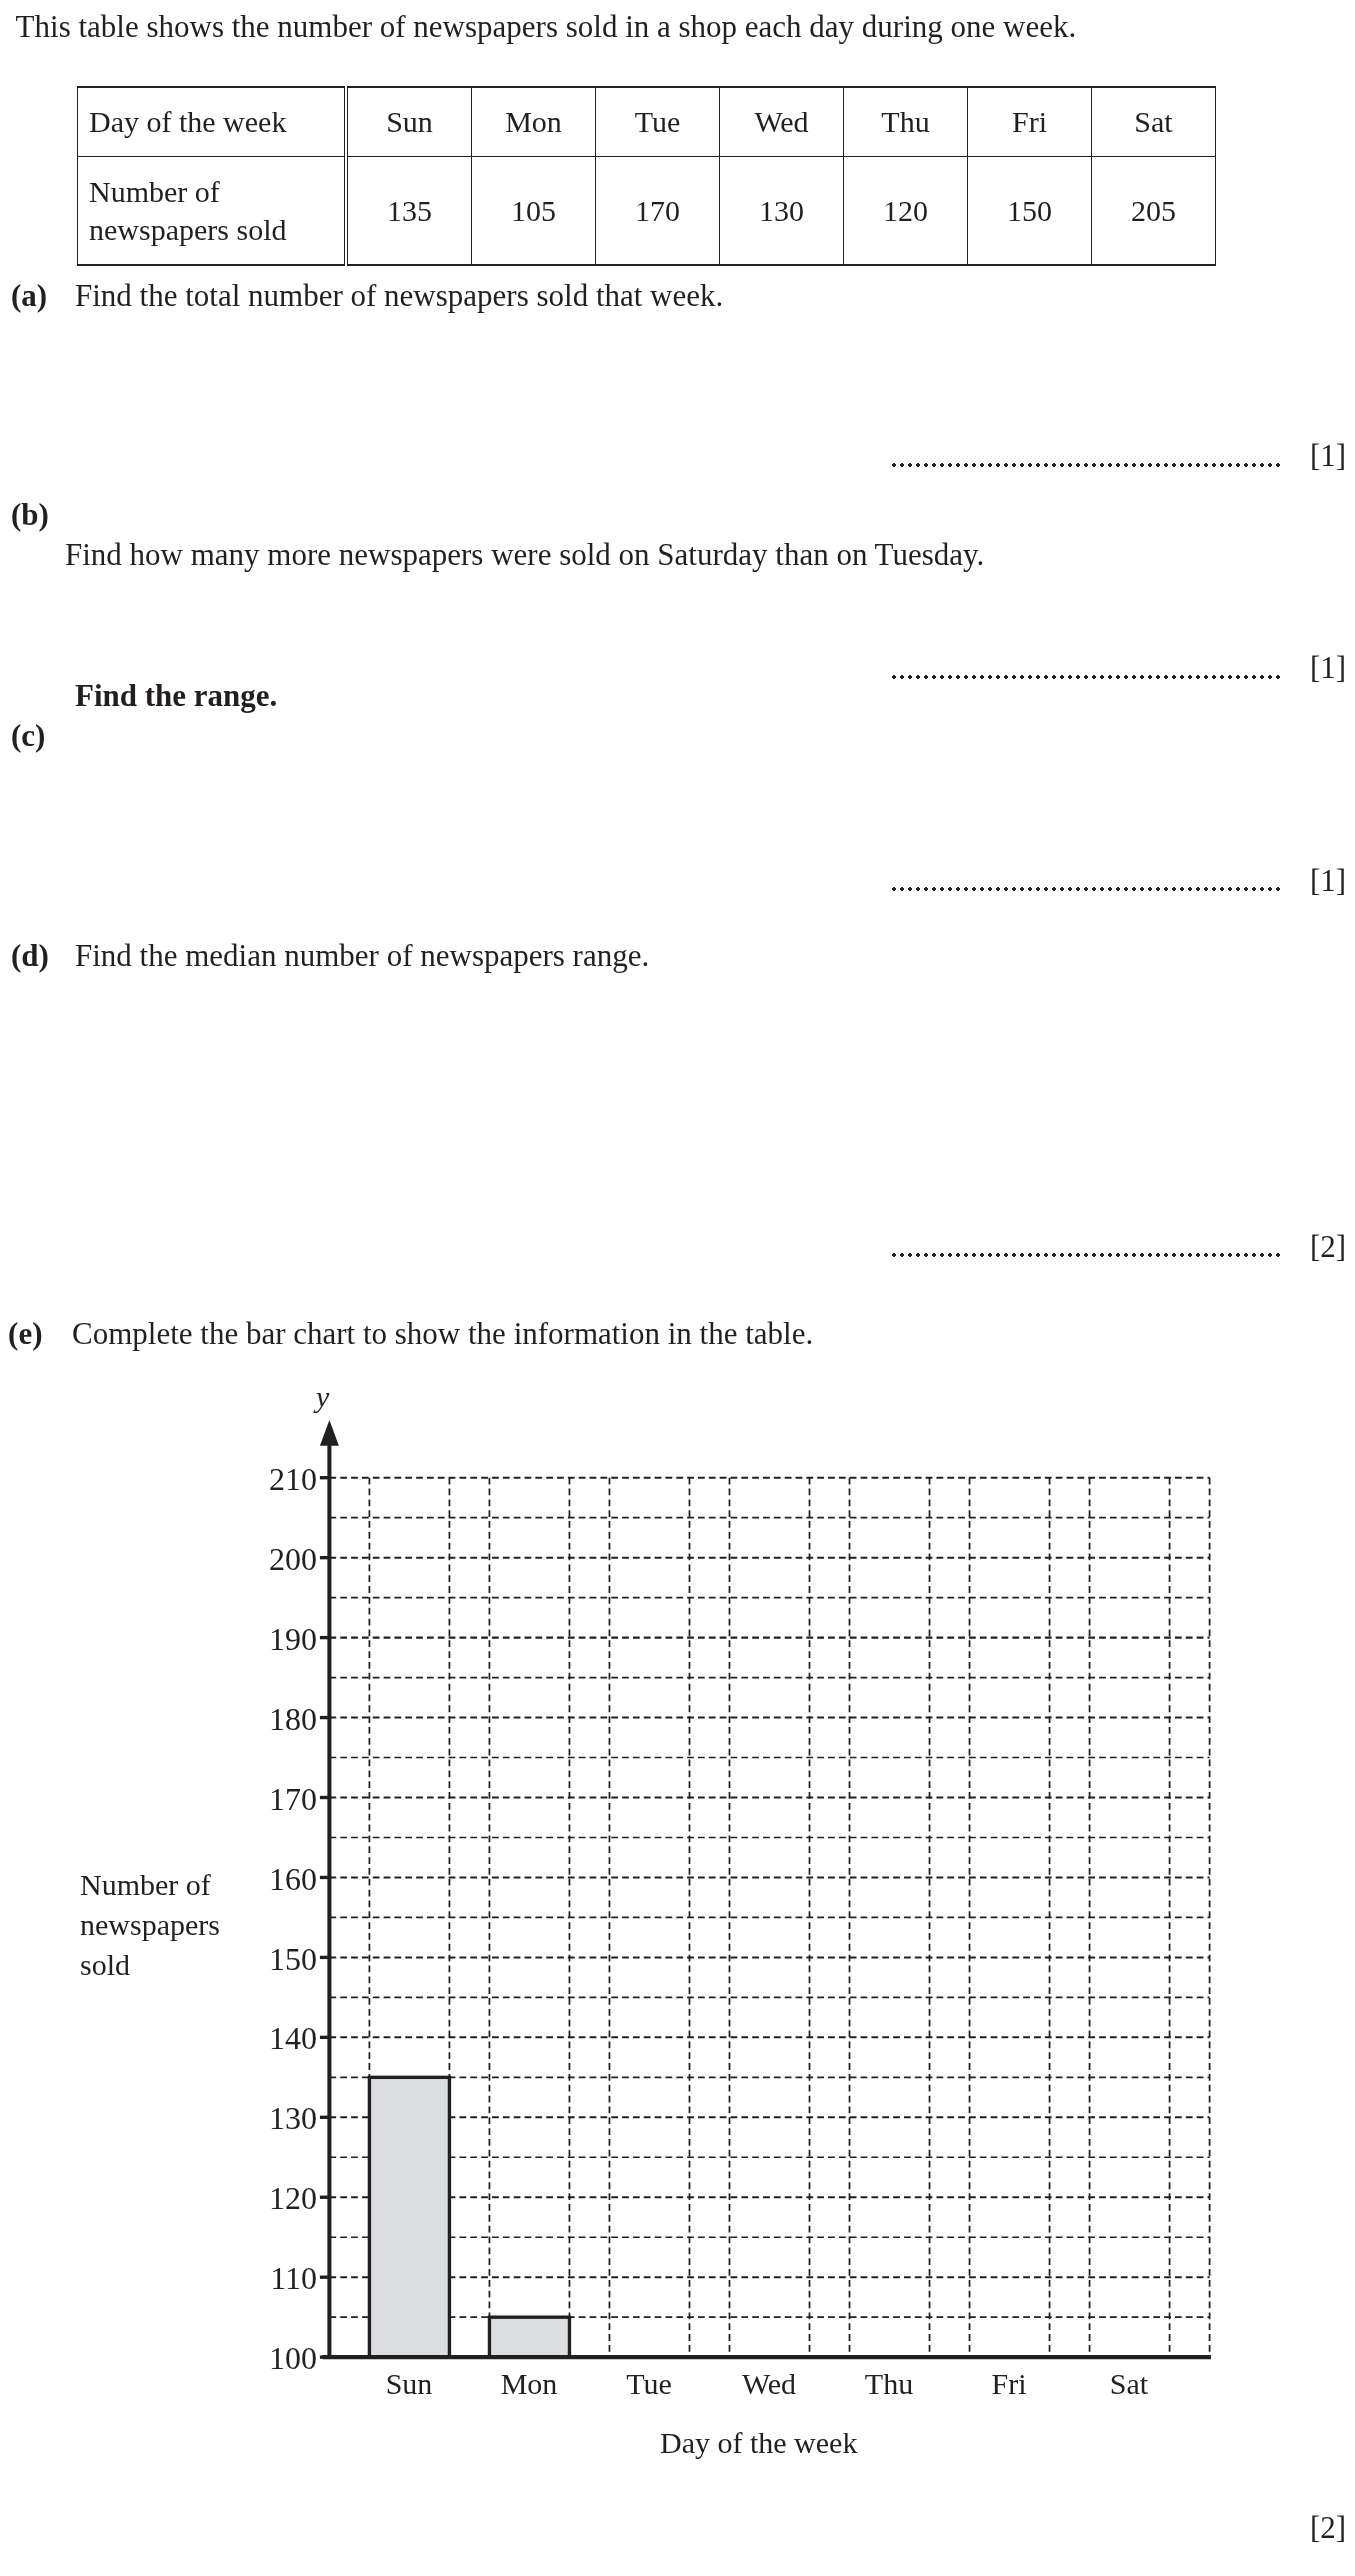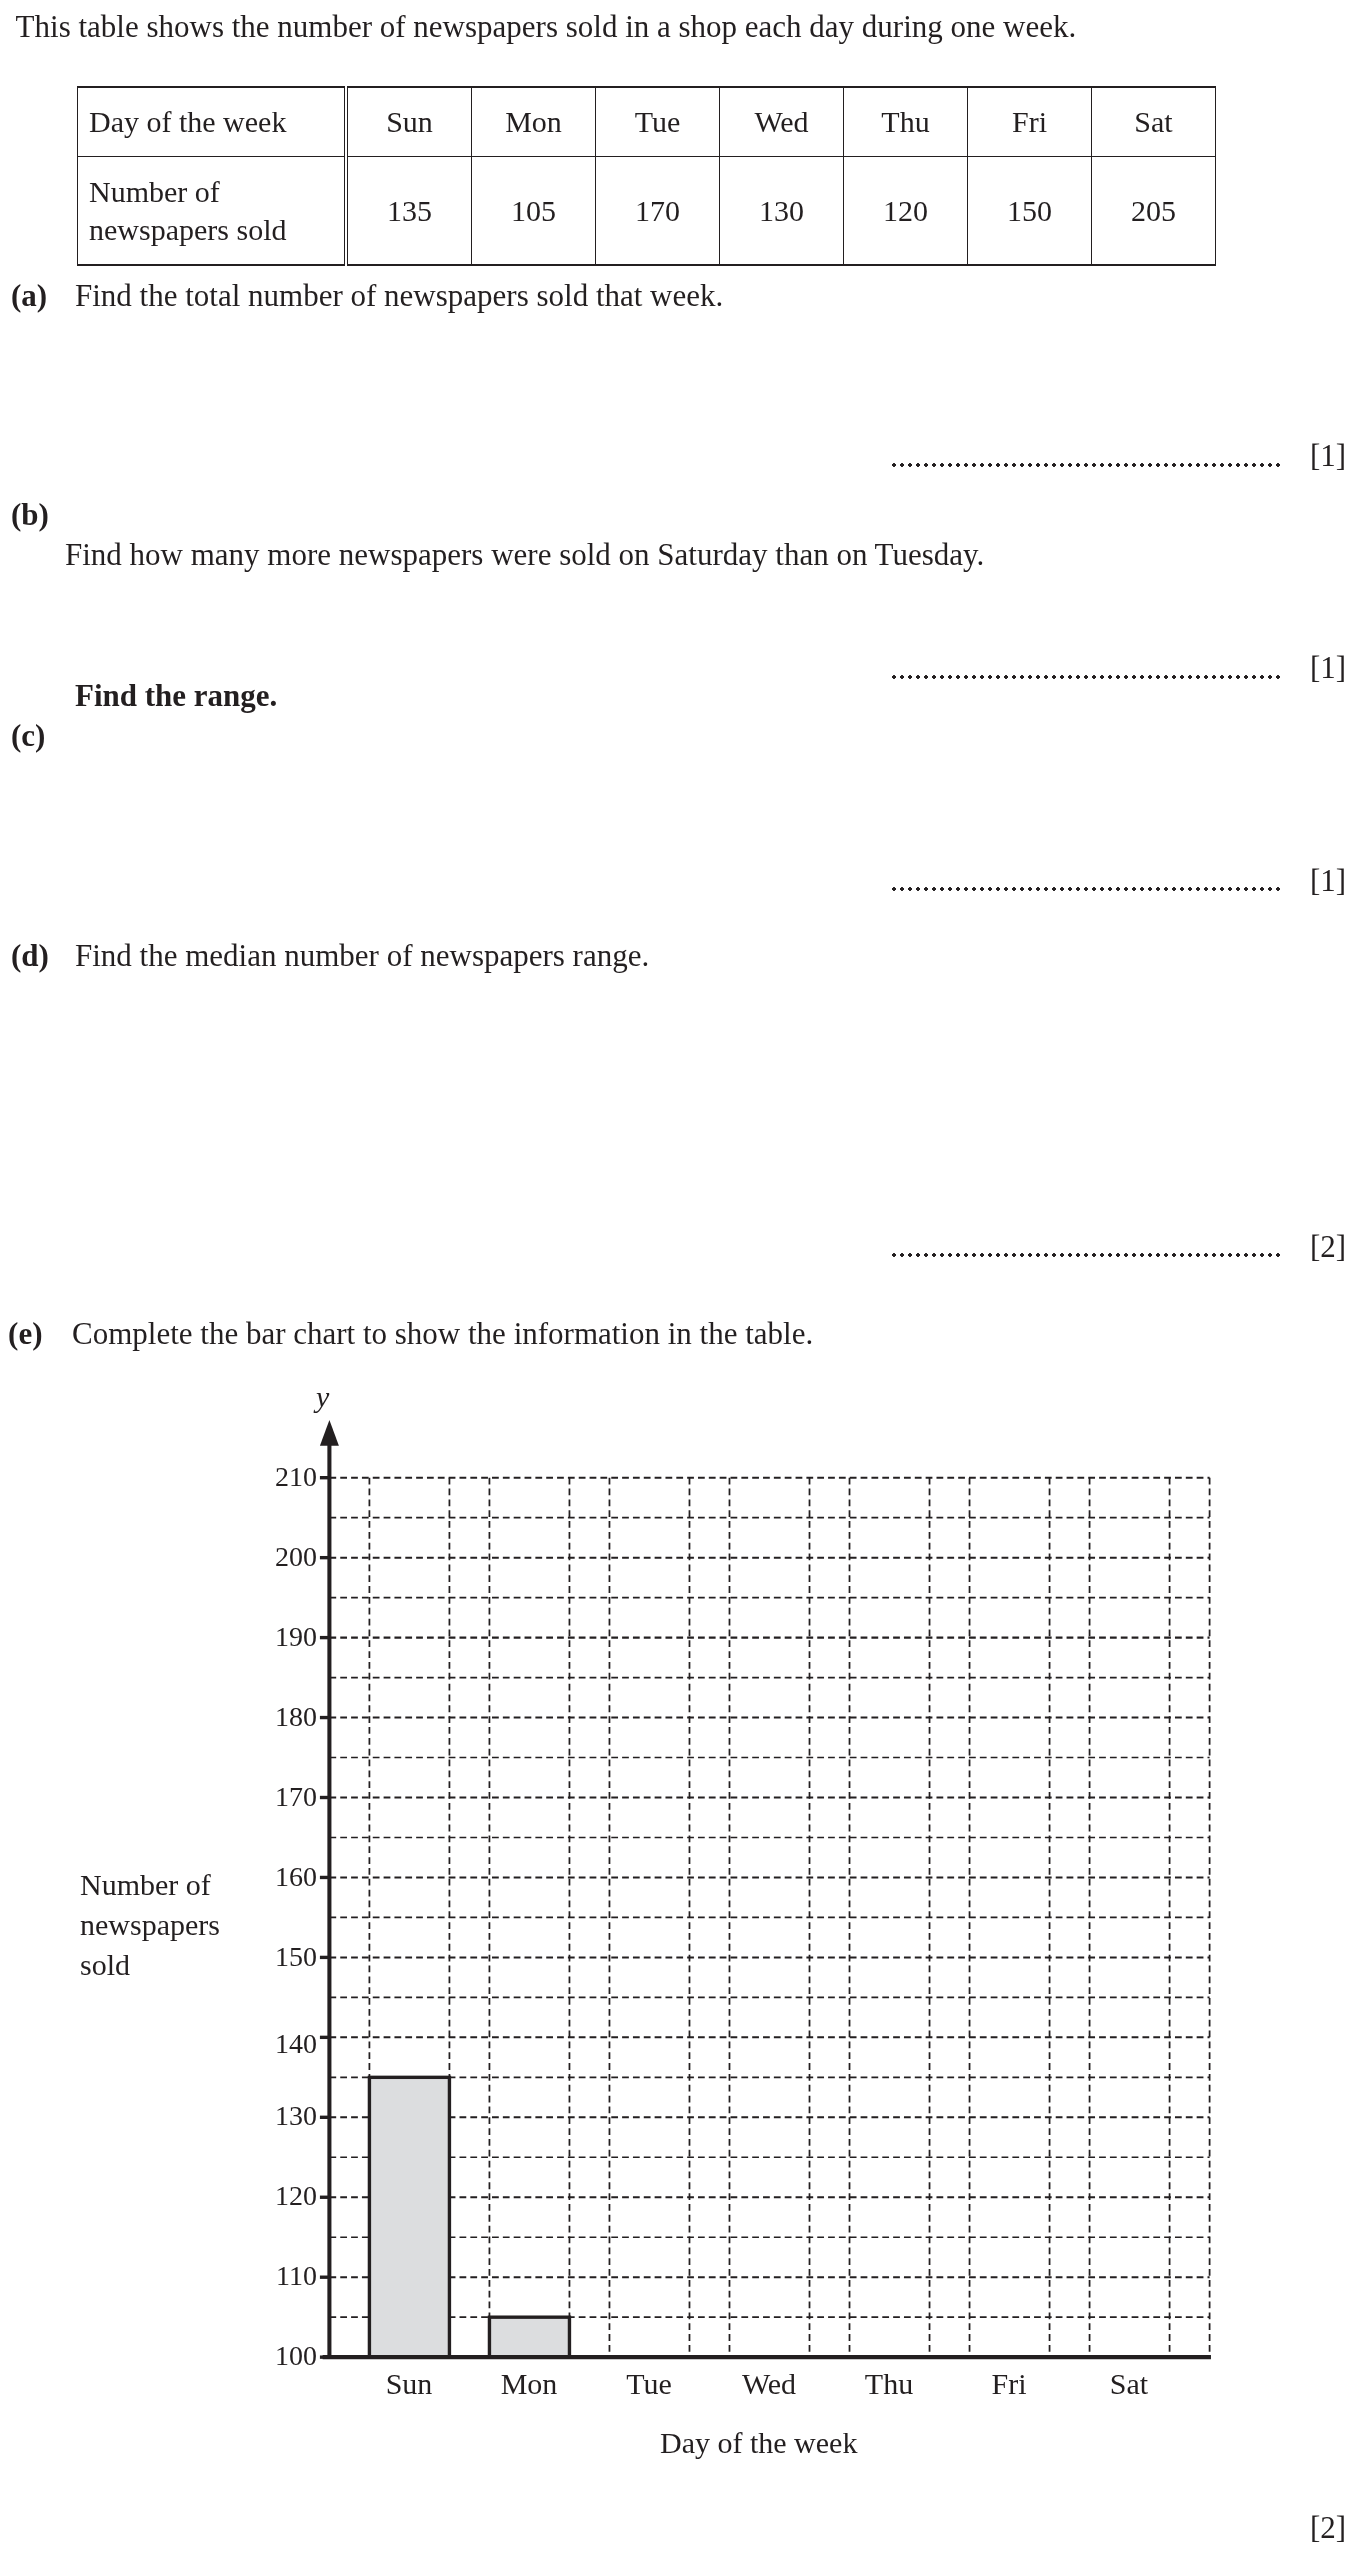--- a/index.html
+++ b/index.html
@@ -36,21 +36,21 @@
   .dots {
     position: absolute; height: 4.1px; width: 392px; left: 890px;
     background-image: radial-gradient(circle, #231f20 1.6px, transparent 1.9px);
     background-size: 8px 4.1px;
     background-repeat: repeat-x;
   }
   .mark { font-size: 31px; line-height: 1; }
 
   
   .chart-svg { position: absolute; left: 0; top: 0; }
-  .ytick-label { font-size: 28px; line-height: 1; text-align: right; width: 61px; }
+  .ytick-label { font-size: 32px; line-height: 1; text-align: right; width: 61px; }
   .xtick-label { font-size: 30px; line-height: 1; text-align: center; width: 108px; }
 </style>
 </head>
 <body>
 
 <div class="abs txt" style="left:15.6px; top:11px;">This table shows the number of newspapers sold in a shop each day during one week.</div>
 
 <table class="data-table">
   <tbody>
       <tr class="r1">
@@ -165,21 +165,21 @@
   <div>sold</div>
 </div>
 
 <div class="abs" style="left:316px; top:1382px; font-size:30px; font-style:italic; line-height:1;">y</div>
 
 <div id="ytick-container">
     <div class="abs ytick-label" style="left: 256px; top: 2342px;">100</div>
     <div class="abs ytick-label" style="left: 256px; top: 2262px;">110</div>
     <div class="abs ytick-label" style="left: 256px; top: 2182px;">120</div>
     <div class="abs ytick-label" style="left: 256px; top: 2102px;">130</div>
-    <div class="abs ytick-label" style="left: 256px; top: 2022px; margin-top: 8px;">140</div>
+    <div class="abs ytick-label" style="left: 256px; top: 2022px;">140</div>
     <div class="abs ytick-label" style="left: 256px; top: 1943px;">150</div>
     <div class="abs ytick-label" style="left: 256px; top: 1863px;">160</div>
     <div class="abs ytick-label" style="left: 256px; top: 1783px;">170</div>
     <div class="abs ytick-label" style="left: 256px; top: 1703px; font-family: Liberation Serif, serif;">180</div>
     <div class="abs ytick-label" style="left: 256px; top: 1623px;">190</div>
     <div class="abs ytick-label" style="left: 256px; top: 1543px;">200</div>
     <div class="abs ytick-label" style="left: 256px; top: 1463px;">210</div>
   </div>
 
 <div id="xtick-container">

